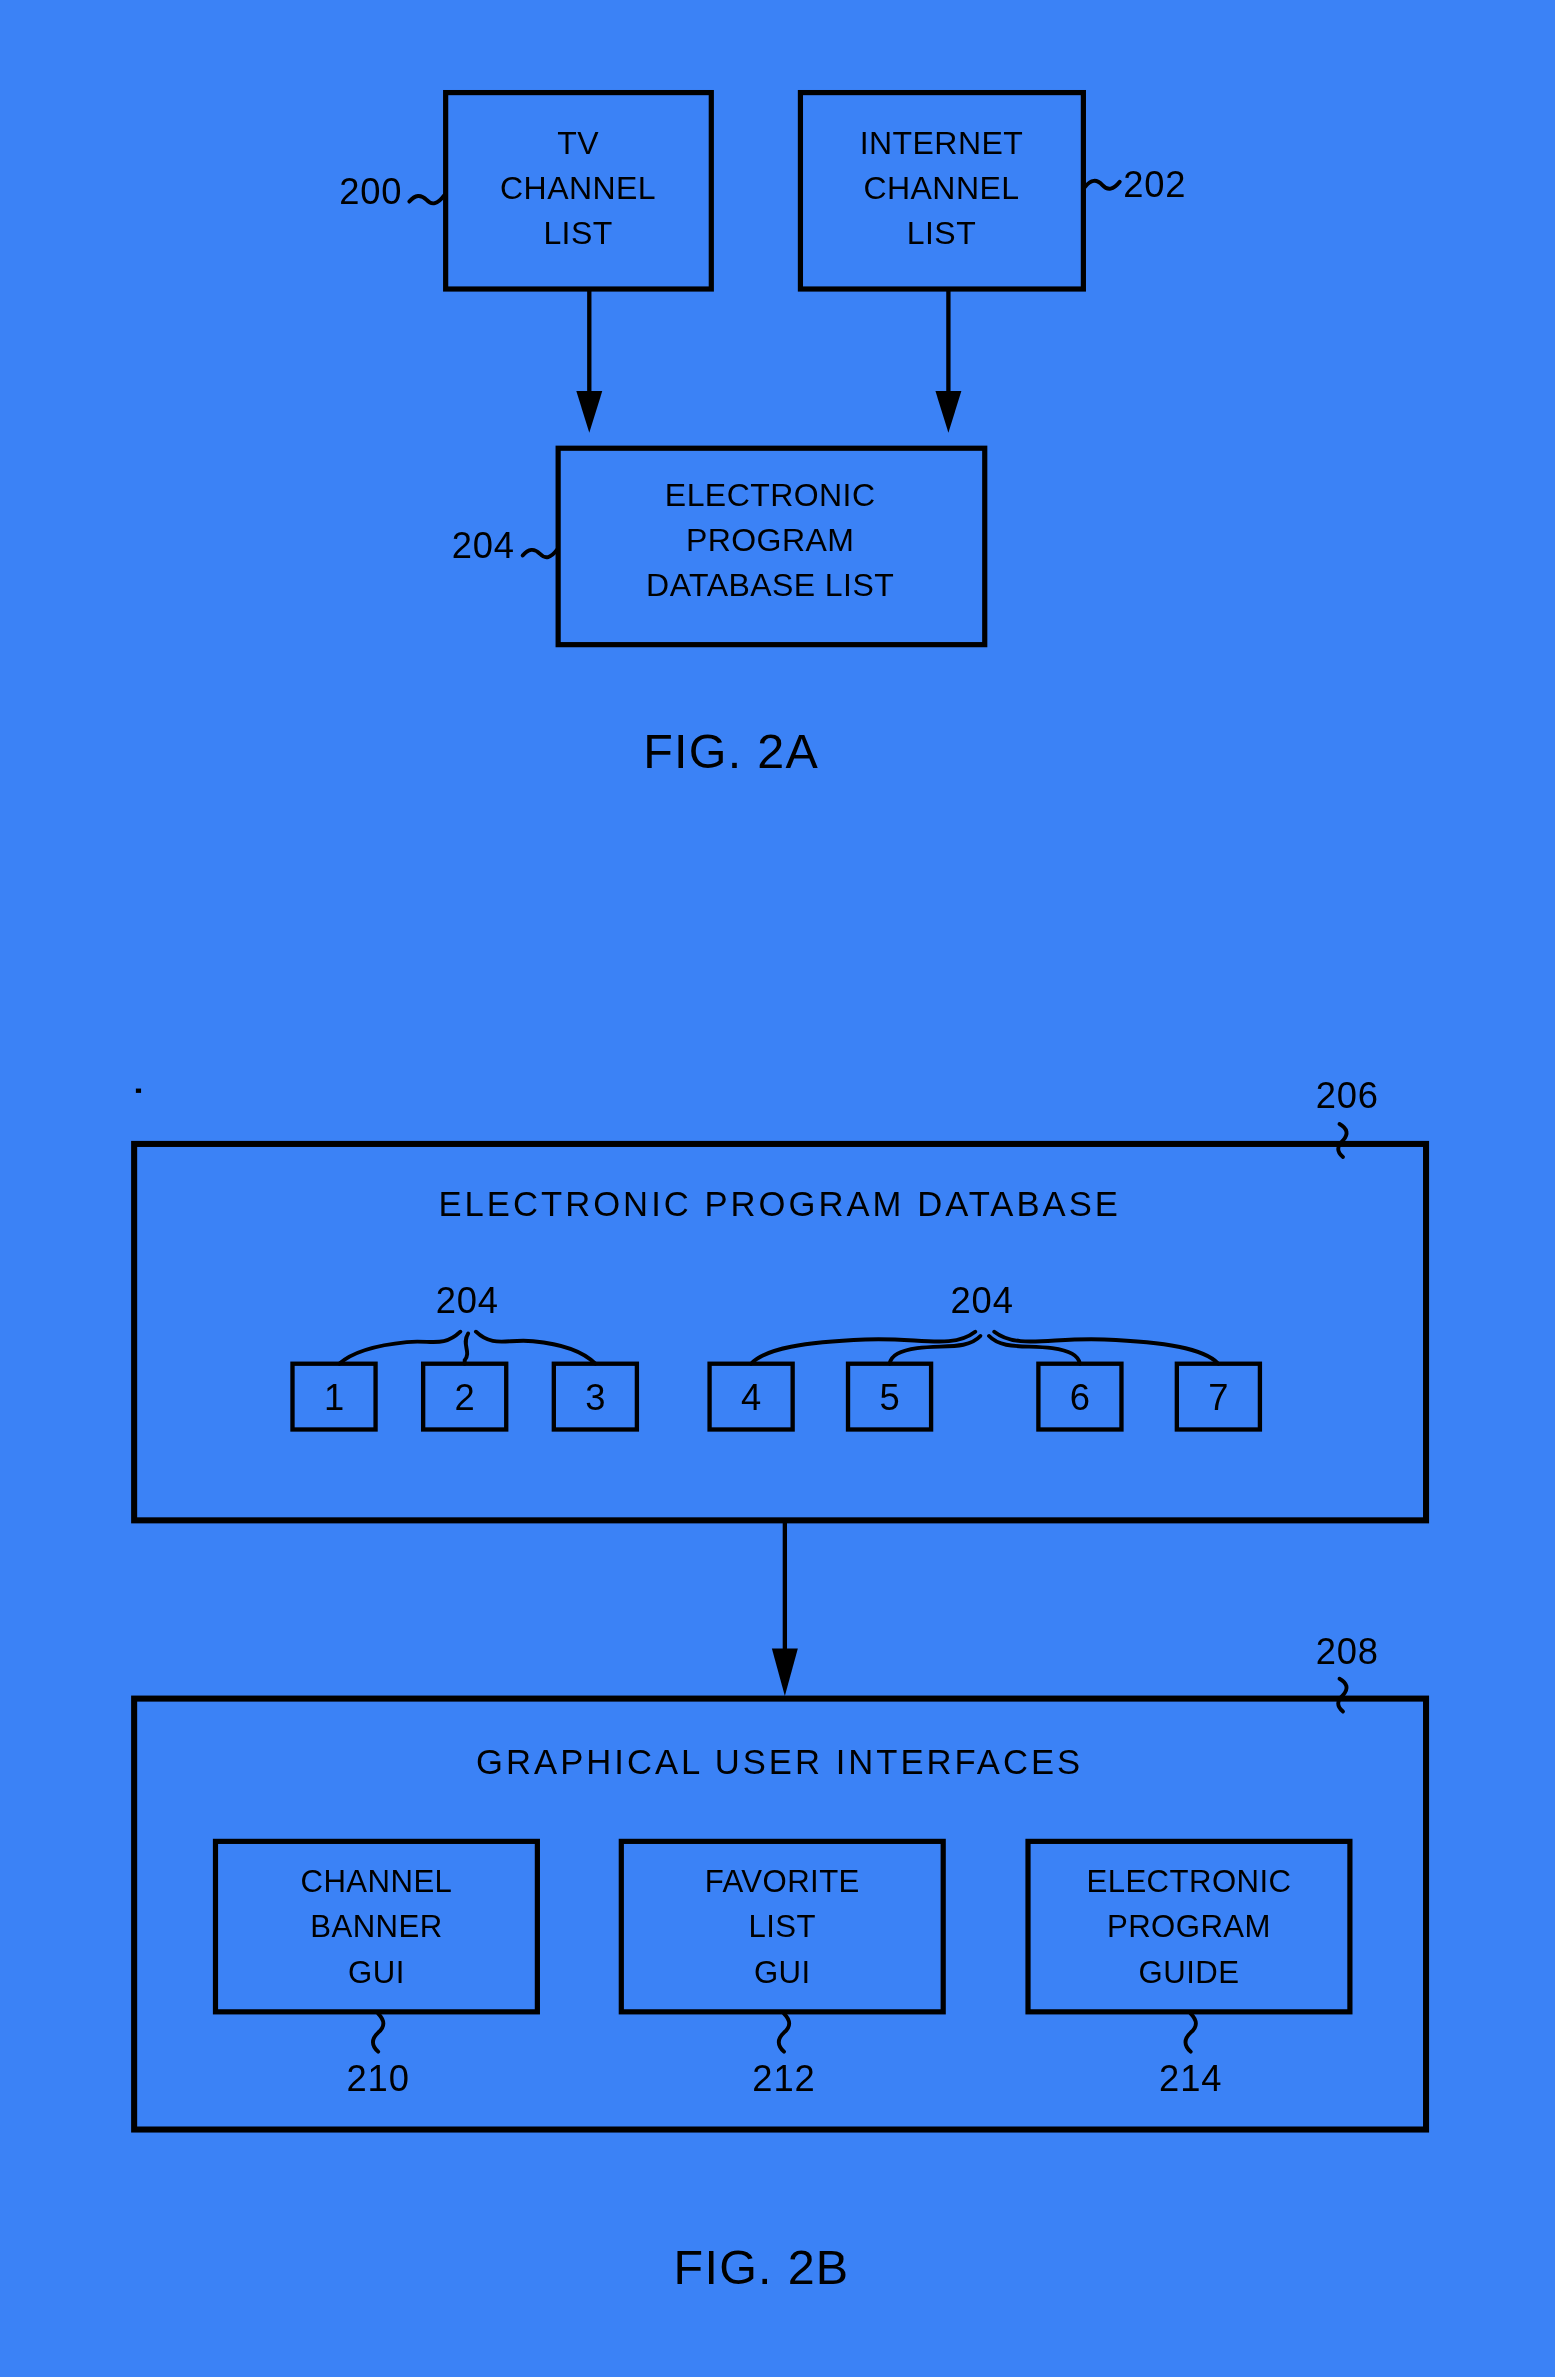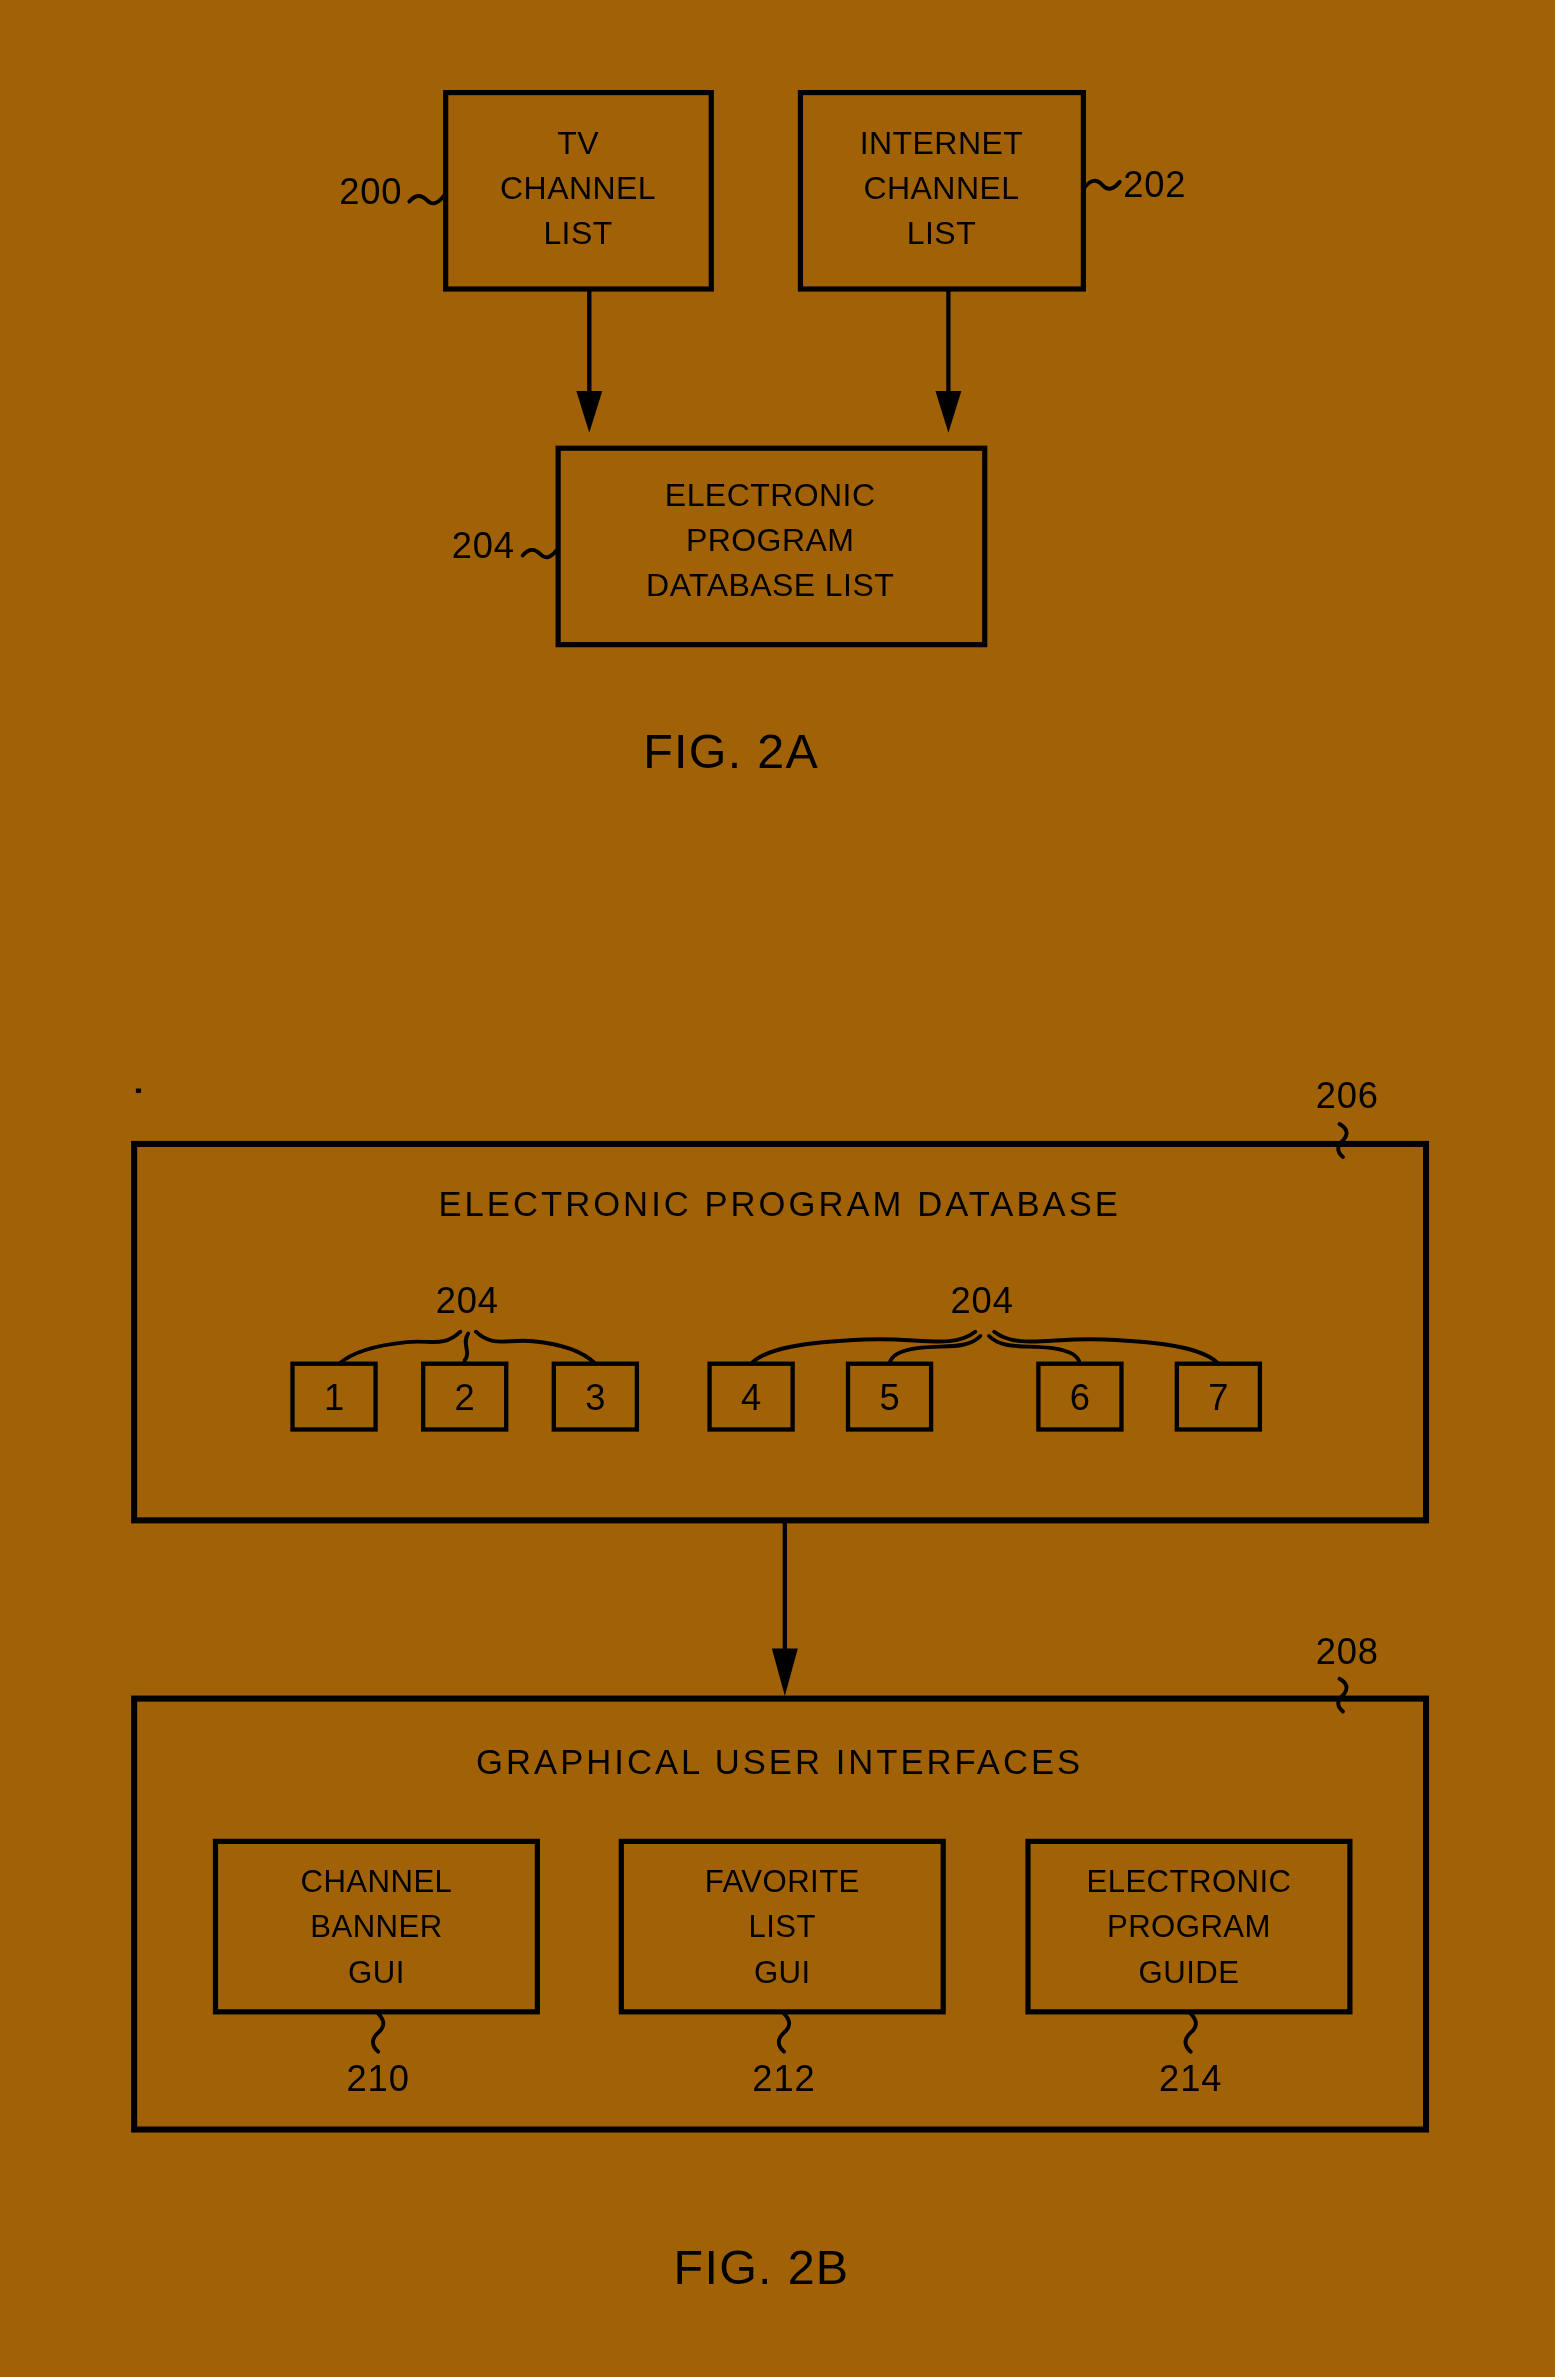--- a/index.html
+++ b/index.html
@@ -12,21 +12,21 @@
     height: 2377px;
     font-family: "Liberation Sans", sans-serif;
     color: #000000;
     overflow: hidden;
     position: relative;
   }
   #sheet {
     position: relative;
     width: 1555px;
     height: 2377px;
-    background: #a16207;
+    background: #3b82f6;
   }
   svg.figure-layer {
     position: absolute;
     top: 0;
     left: 0;
     width: 1555px;
     height: 2377px;
     display: block;
   }
   .box-rect {

